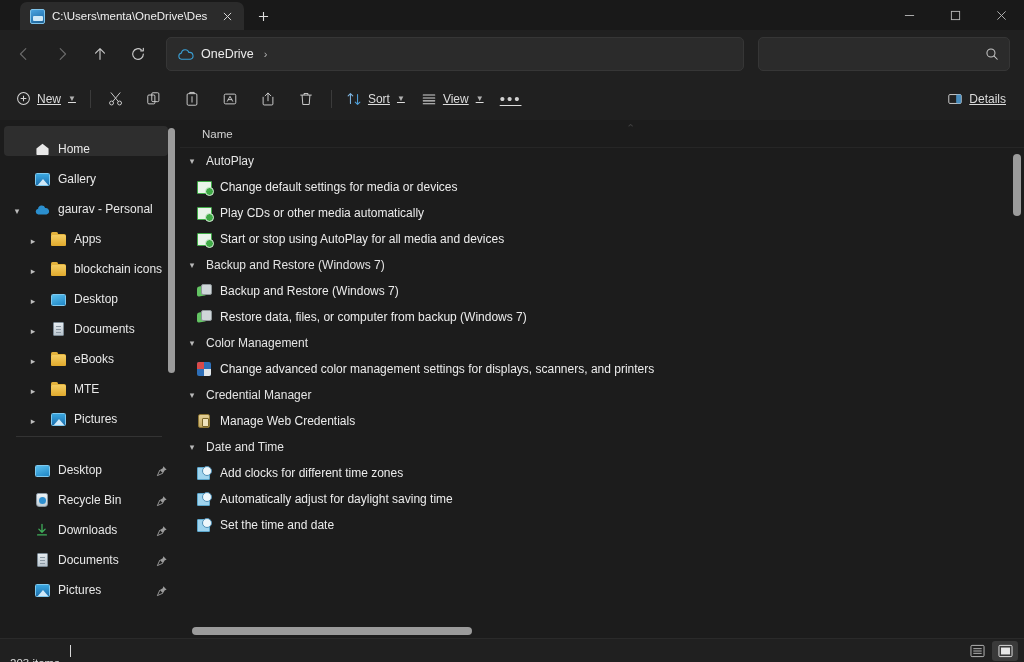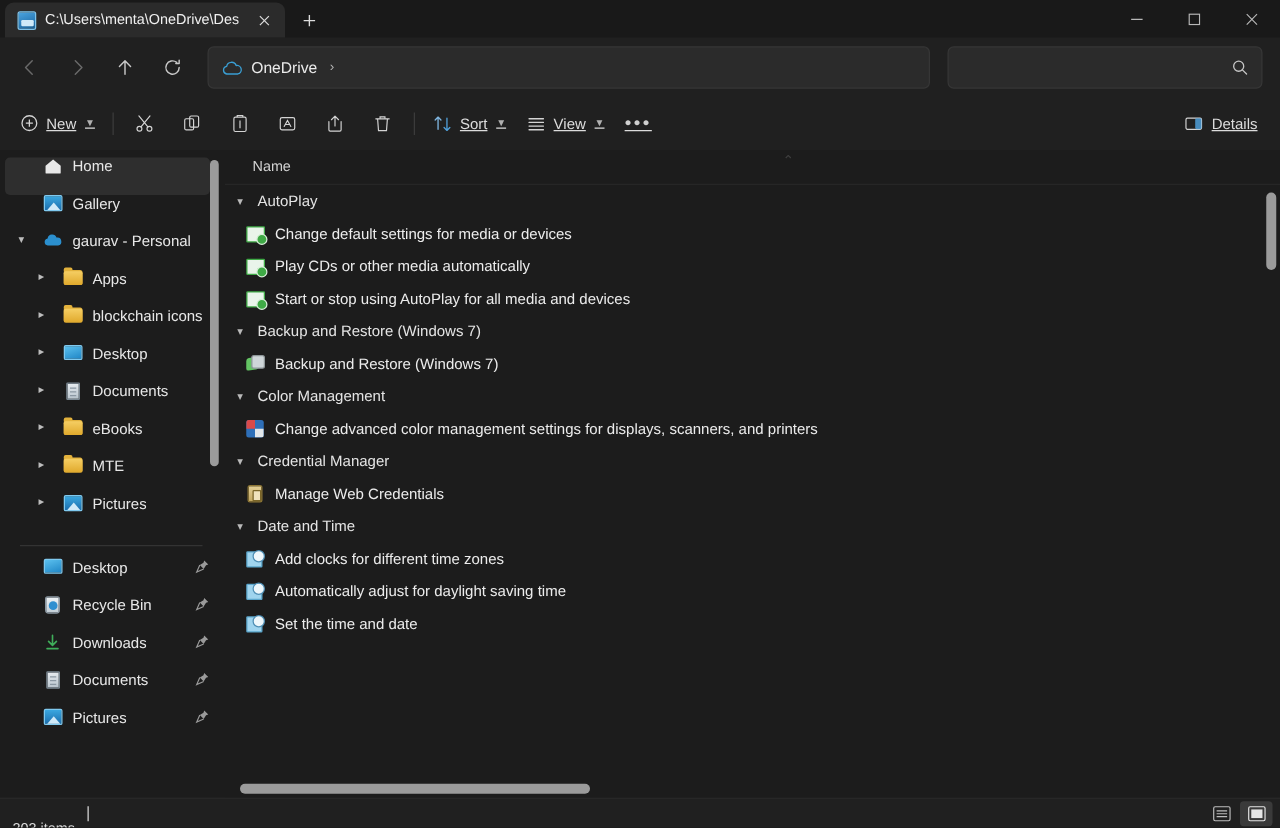--- a/index.html
+++ b/index.html
@@ -17,21 +17,21 @@
     background: #202020;
   }
 
   
   .titlebar {
     height: 30px; min-height: 30px;
     background: #191919;
     display: flex; align-items: flex-end;
     position: relative;
   }
-  .tabstrip { display: flex; align-items: flex-end; height: 30px; padding-left: 4px; }
+  .tabstrip { display: flex; align-items: flex-end; height: 30px; padding-left: 20px; }
   .tab {
     height: 28px; display: flex; align-items: center; gap: 7px;
     background: #2b2b2b;
     border-radius: 7px 7px 0 0;
     padding: 0 4px 0 10px;
     max-width: 250px;
   }
   .tab-favicon {
     width: 15px; height: 15px; flex: 0 0 15px;
     border-radius: 2px;
@@ -123,21 +123,21 @@
 
   
   .sidebar {
     width: 180px; min-width: 180px;
     background: #1c1c1c;
     position: relative;
     overflow: hidden;
     padding-top: 6px;
   }
   .nav-item {
-    height: 30px; display: flex; align-items: flex-start;
+    height: 30px; display: flex; align-items: flex-end;
     margin: 0 12px 0 4px; padding-left: 4px;
     border-radius: 4px; gap: 7px;
     font-size: 12px; color: #e8e8e8;
     white-space: nowrap;
   }
   .nav-item.selected { background: #2e2e2e; }
   .nav-chev {
     width: 18px; flex: 0 0 18px; display: flex; align-items: center; justify-content: center;
     color: #bdbdbd; font-size: 9px;
   }
@@ -698,20 +698,26 @@
         <div class="grouphdr">
           <span class="gchev">▾</span>
           <span>Backup and Restore (Windows 7)</span>
         </div>
         <div class="row">
           <span class="ricon">
               <span class="ic-backup"></span>
             </span>
           <span>Backup and Restore (Windows 7)</span>
         </div>
+        <div class="row">
+          <span class="ricon">
+              <span class="ic-backup"></span>
+            </span>
+          <span>Restore data, files, or computer from backup (Windows 7)</span>
+        </div>
 
         <div class="grouphdr">
           <span class="gchev">▾</span>
           <span>Color Management</span>
         </div>
         <div class="row">
           <span class="ricon">
               <span class="ic-color"></span>
             </span>
           <span>Change advanced color management settings for displays, scanners, and printers</span>

